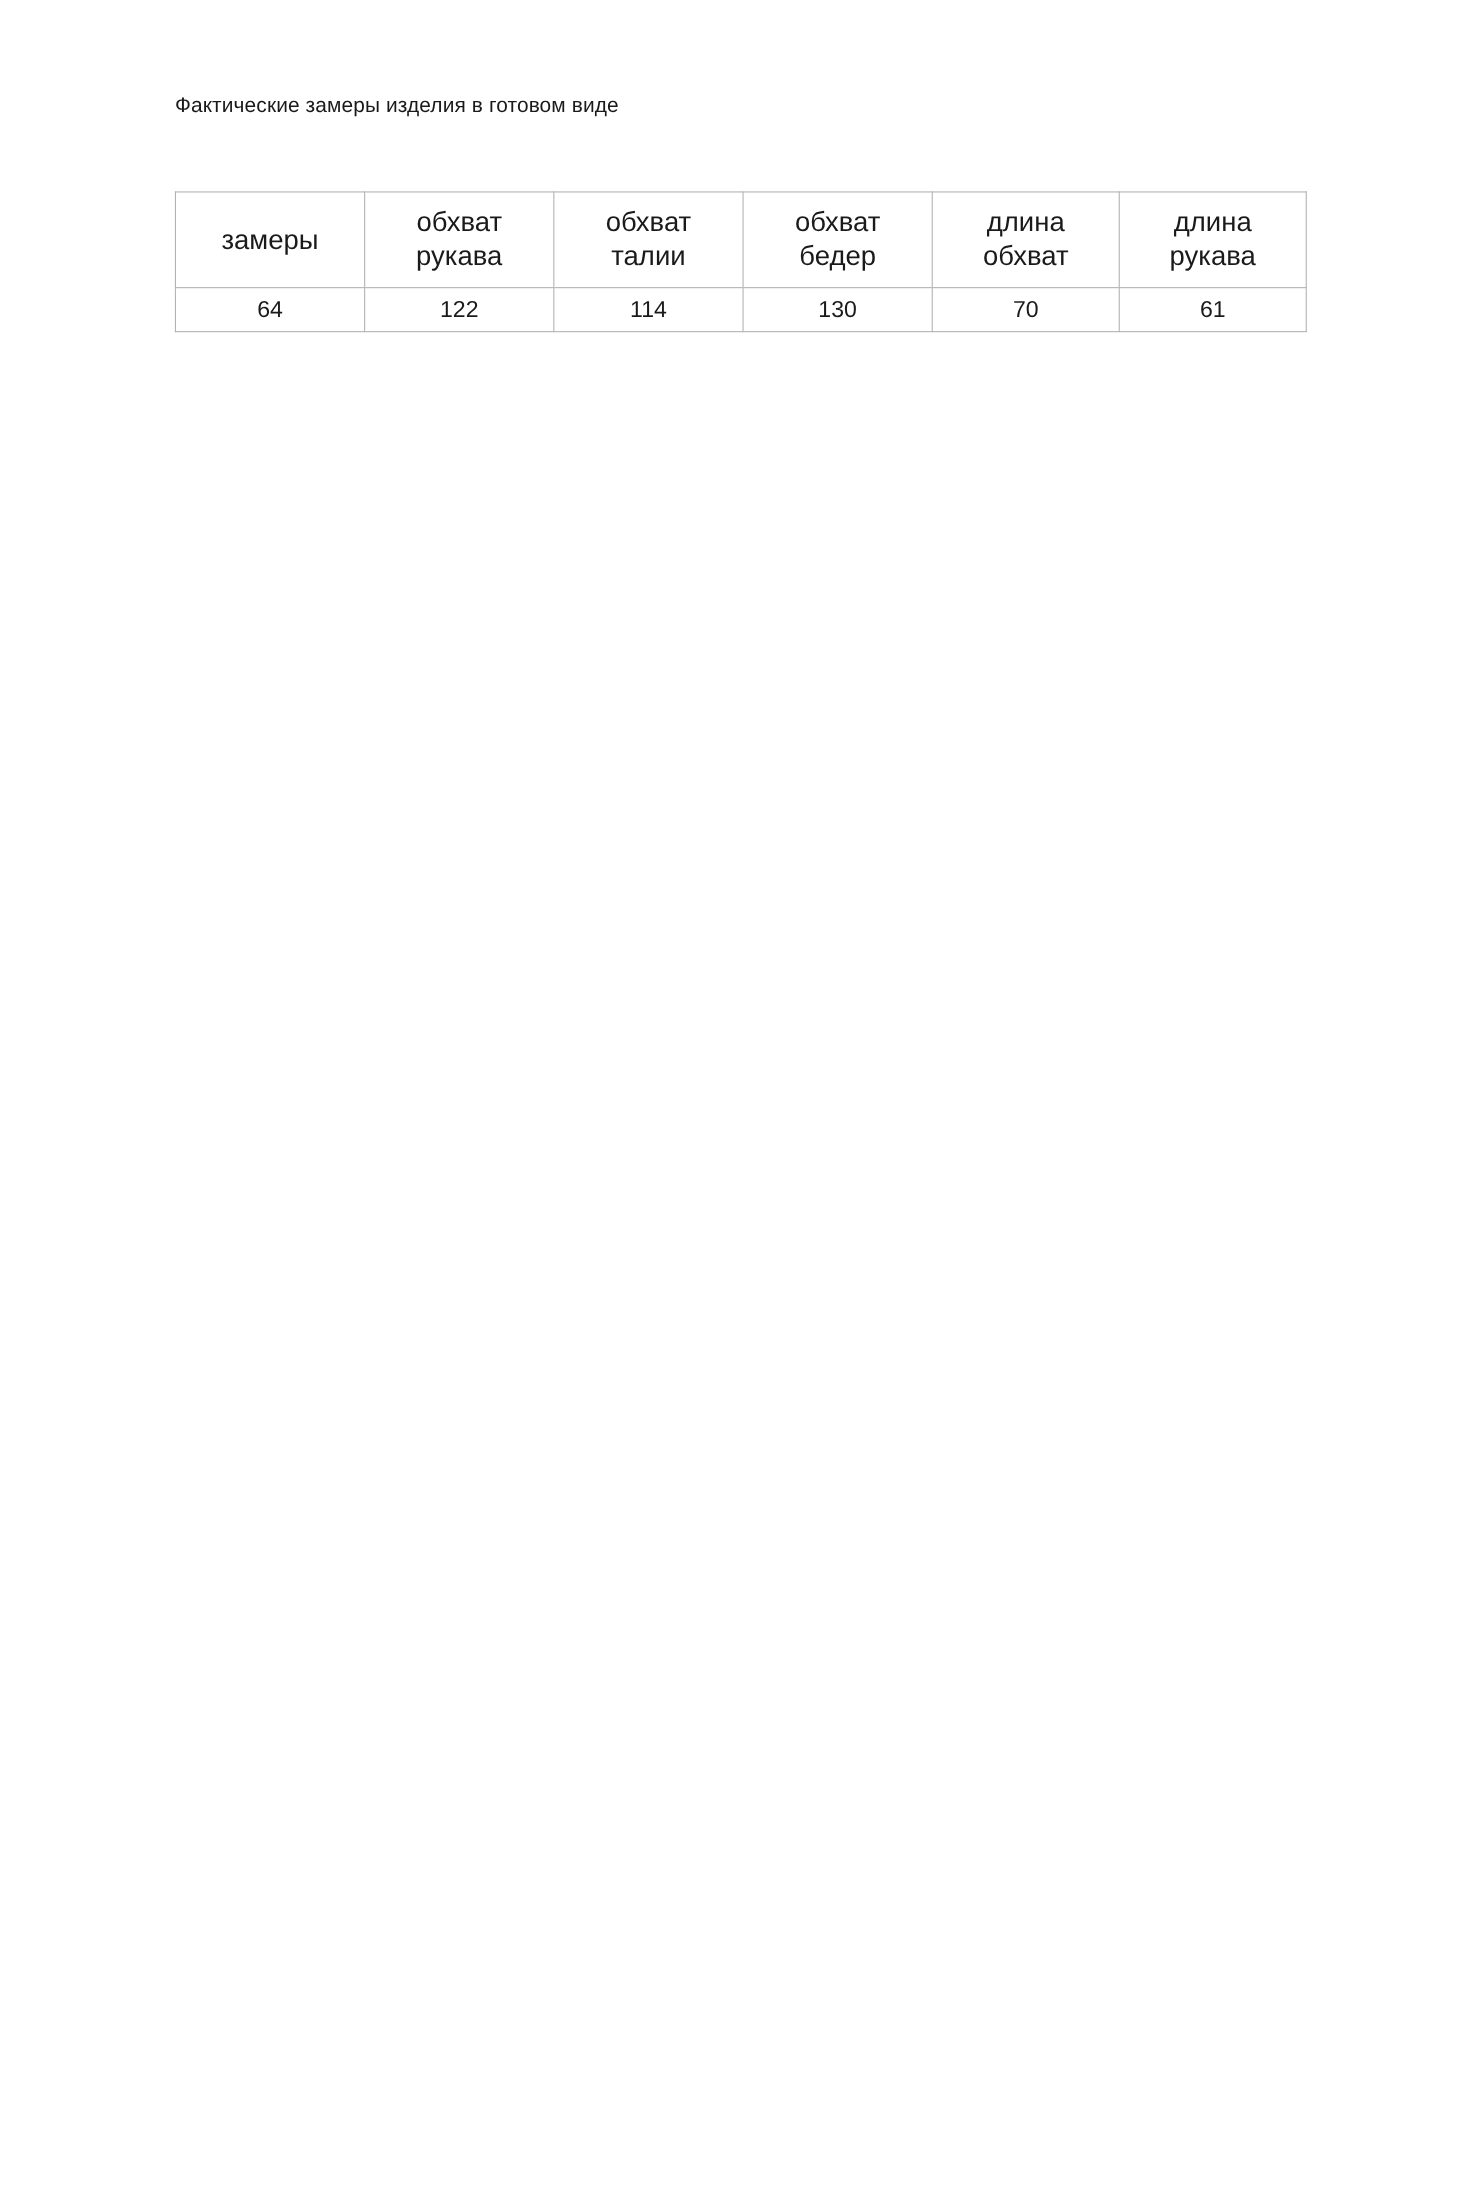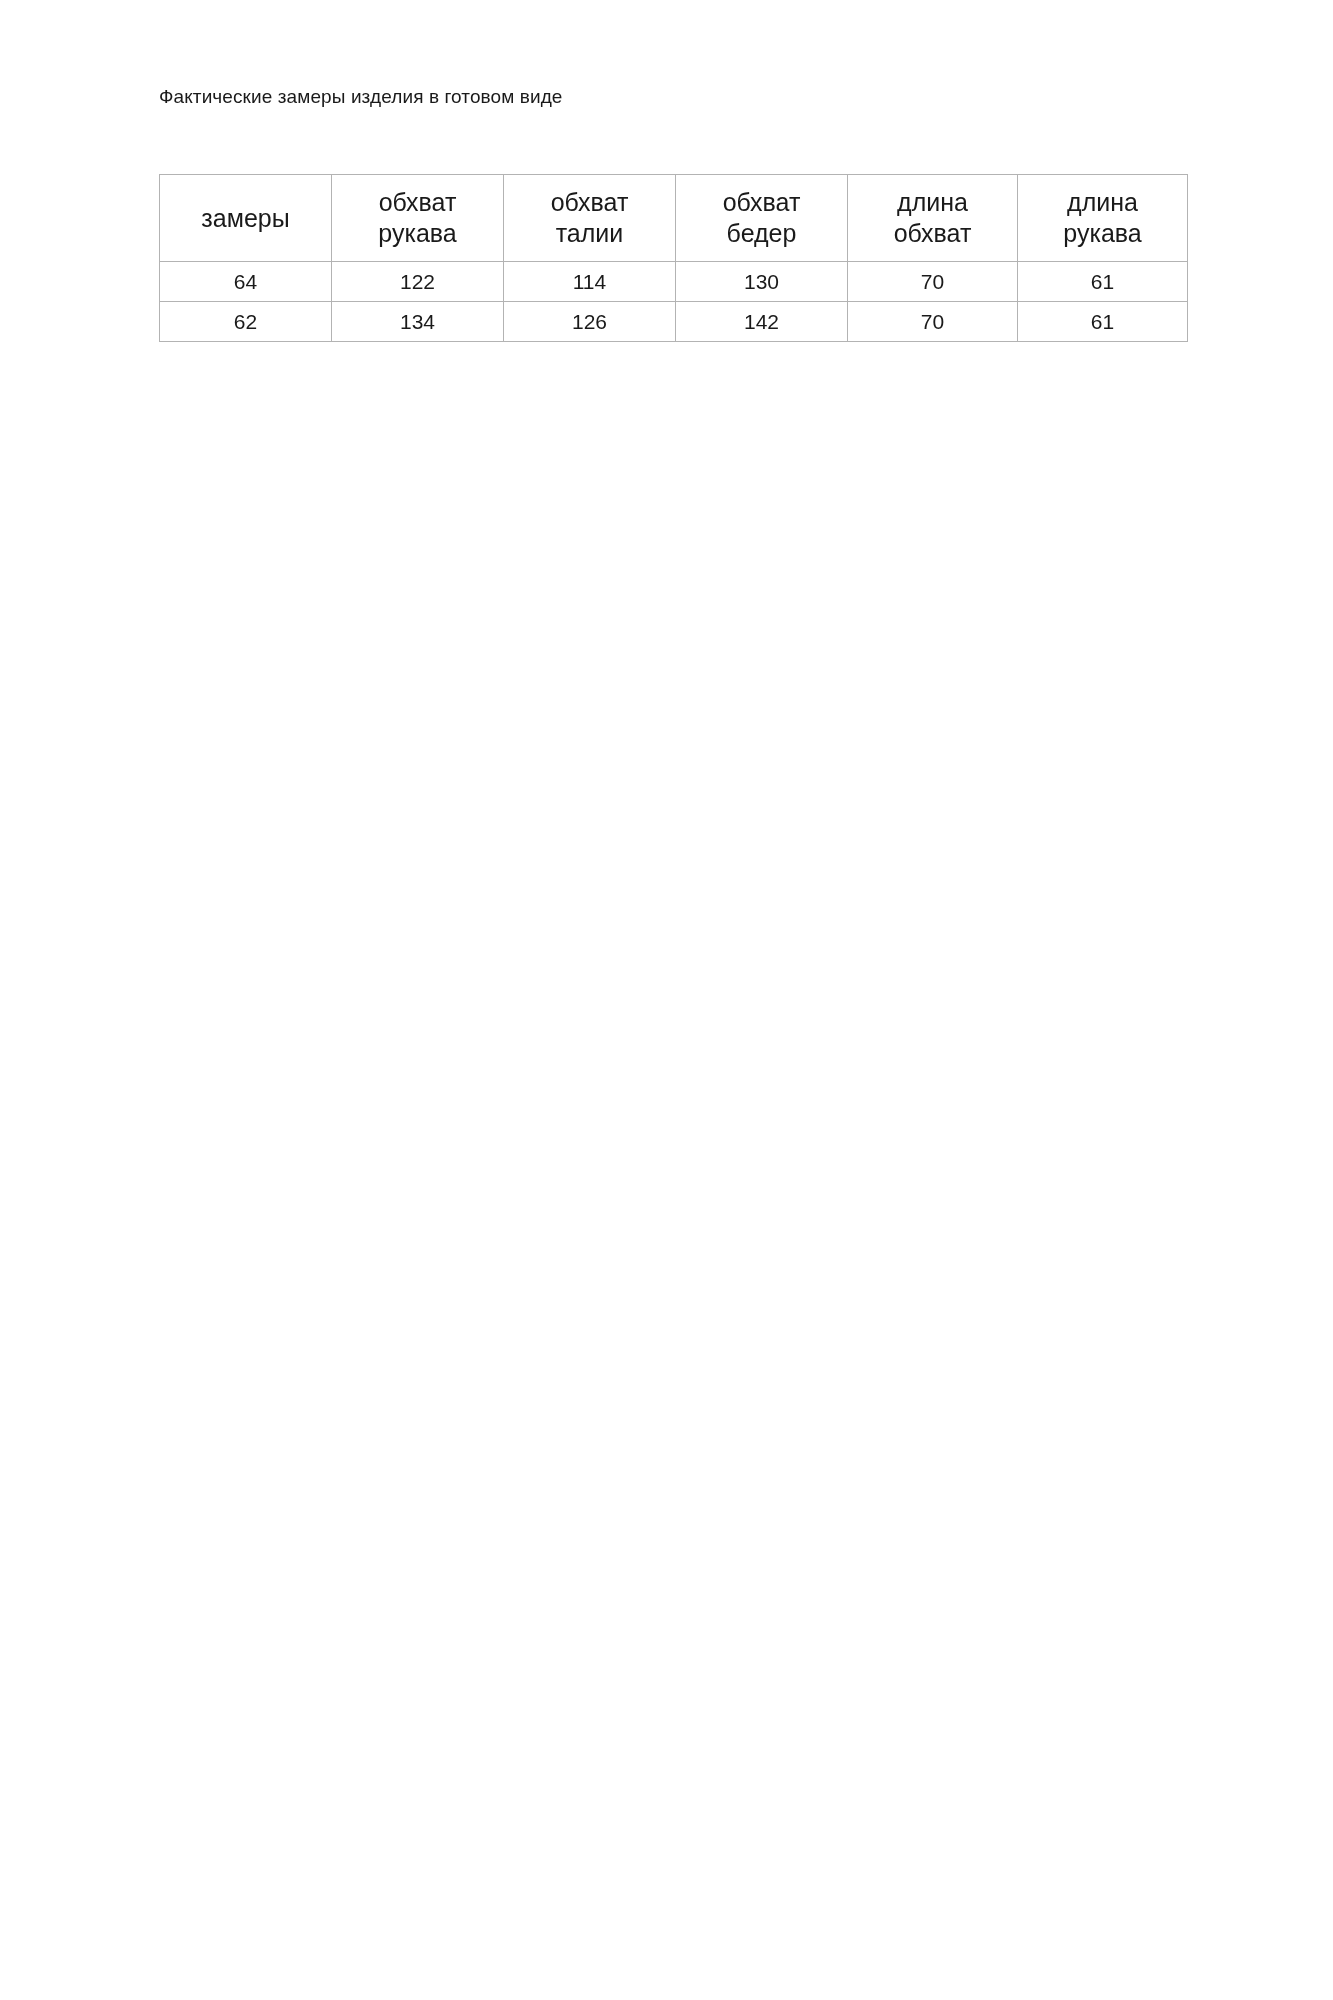--- a/index.html
+++ b/index.html
@@ -116,24 +116,16 @@
     </thead>
     <tbody>
       <tr>
         <td>64</td>
         <td>122</td>
         <td>114</td>
         <td>130</td>
         <td>70</td>
         <td>61</td>
       </tr>
-      <tr>
-        <td>62</td>
-        <td>134</td>
-        <td>126</td>
-        <td>142</td>
-        <td>70</td>
-        <td>61</td>
-      </tr>
     </tbody>
   </table>
 
 </div>
 
 </body></html>

